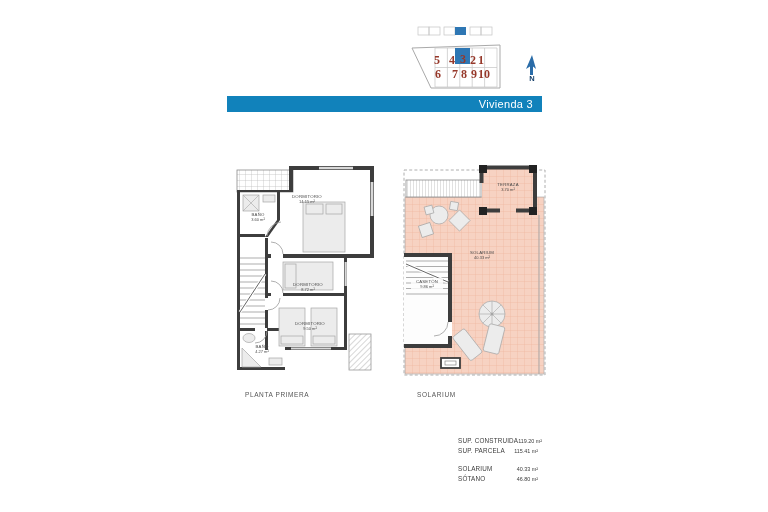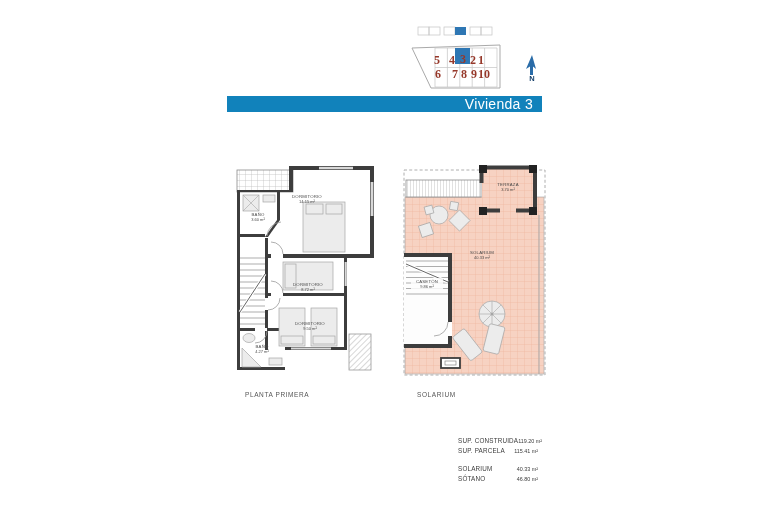--- a/index.html
+++ b/index.html
@@ -1,21 +1,21 @@
 <!DOCTYPE html>
 <html style="--banner-blue: #1182bb; --site-highlight: #2e77b4; --unit-red: #96382a; --wall-gray: #3d3d3d; --solarium-fill: #f7d2c2; --solarium-grid: #ecb49e;"><head>
 <meta charset="utf-8">
 <style>
   html,body{margin:0;padding:0;background:#ffffff;}
   .page{position:relative;width:768px;height:512px;background:#ffffff;overflow:hidden;
         font-family:"Liberation Sans",sans-serif;}
 
   
   .banner{position:absolute;left:227px;top:96px;width:315px;height:16px;
-          background:var(--banner-blue,#1182bb);color:#ffffff;font-size:14px;
+          background:var(--banner-blue,#1182bb);color:#ffffff;font-size:11px;
           line-height:16px;text-align:right;padding-right:9px;box-sizing:border-box;
           letter-spacing:.3px;padding-left:20px;}
 
   
   .caption{position:absolute;font-size:6.5px;color:#555;letter-spacing:.6px;}
   .caption-left{left:245px;top:391px;}
   .caption-right{left:417px;top:391px;}
 
   
   .summary{position:absolute;left:458px;top:437px;width:80px;color:#3b3b3b;}

